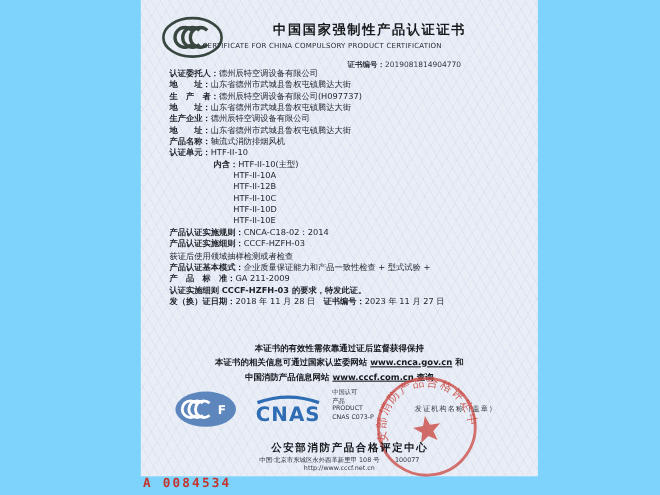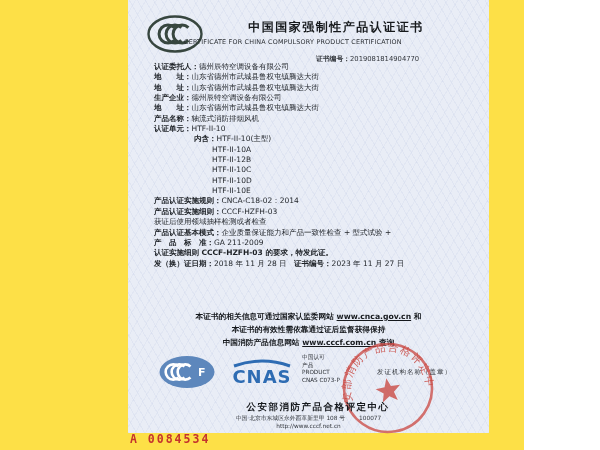--- a/index.html
+++ b/index.html
@@ -1,16 +1,16 @@
 <!DOCTYPE html>
 <html><head>
 <meta charset="utf-8">
 <style>
   html,body{margin:0;padding:0;}
-  .page{position:relative;width:524px;height:450px;background:#fde047;overflow:hidden;
+  .page{position:relative;width:600px;height:450px;background:#7dd3fc;overflow:hidden;
         font-family:"DejaVu Sans",sans-serif;-webkit-font-smoothing:antialiased;}
   .cert{position:absolute;left:128px;top:0;width:361px;height:433px;
         background:
           repeating-linear-gradient(60deg, rgba(190,200,228,0.22) 0 1px, transparent 1px 7px),
           repeating-linear-gradient(-60deg, rgba(190,200,228,0.18) 0 1px, transparent 1px 9px),
           #e9edf6;}
   
   .ccc-logo{position:absolute;left:18px;top:13px;width:58px;height:42px;}
   .title{position:absolute;left:64px;top:19px;width:288px;text-align:center;
          font-size:12px;font-weight:bold;color:#16191c;letter-spacing:1.5px;white-space:nowrap;}
@@ -56,20 +56,21 @@
       <path d="M 35.4 14.6 A 9 9 0 1 0 35.4 27.4" fill="none" stroke="#37463f" stroke-width="3"></path>
       <path d="M 42.4 14.6 A 9 9 0 1 0 42.4 27.4" fill="none" stroke="#37463f" stroke-width="3"></path>
     </svg>
     <div class="title">中国国家强制性产品认证证书</div>
     <div class="subtitle">CERTIFICATE FOR CHINA COMPULSORY PRODUCT CERTIFICATION</div>
     <div class="certno"><span class="lbl">证书编号：</span><span>2019081814904770</span></div>
 
     <div class="body">
       <div class="row"><span class="lbl">认证委托人：</span><span>德州辰特空调设备有限公司</span></div>
       <div class="row"><span class="lbl">地　　址：</span><span>山东省德州市武城县鲁权屯镇腾达大街</span></div>
+      <div class="row"><span class="lbl">生　产　者：</span><span>德州辰特空调设备有限公司(H097737)</span></div>
       <div class="row"><span class="lbl">地　　址：</span><span>山东省德州市武城县鲁权屯镇腾达大街</span></div>
       <div class="row"><span class="lbl">生产企业：</span><span>德州辰特空调设备有限公司</span></div>
       <div class="row"><span class="lbl">地　　址：</span><span>山东省德州市武城县鲁权屯镇腾达大街</span></div>
       <div class="row"><span class="lbl">产品名称：</span><span>轴流式消防排烟风机</span></div>
       <div class="row"><span class="lbl">认证单元：</span><span>HTF-II-10</span></div>
 
       <div class="row ind1"><span class="lbl">内含：</span><span>HTF-II-10(主型)</span></div>
       <div class="row ind2"><span>HTF-II-10A</span></div>
       <div class="row ind2"><span>HTF-II-12B</span></div>
       <div class="row ind2"><span>HTF-II-10C</span></div>
@@ -81,22 +82,22 @@
       <div class="row"><span>获证后使用领域抽样检测或者检查</span></div>
       <div class="row"><span class="lbl">产品认证基本模式：</span><span>企业质量保证能力和产品一致性检查 + 型式试验 +</span></div>
       <div class="row"><span class="lbl">产　品　标　准：</span><span>GA 211-2009</span></div>
 
       <div class="row bold-row">认证实施细则 CCCF-HZFH-03 的要求，特发此证。</div>
 
       <div class="row"><span class="lbl">发（换）证日期：</span><span>2018 年 11 月 28 日</span><span class="lbl">　证书编号：</span><span>2023 年 11 月 27 日</span></div>
     </div>
 
     <div class="notes">
+      <div>本证书的有效性需依靠通过证后监督获得保持</div>
       <div><span>本证书的相关信息可通过国家认监委网站 </span><span class="link">www.cnca.gov.cn</span><span> 和</span></div>
-      <div>本证书的有效性需依靠通过证后监督获得保持</div>
       <div><span>中国消防产品信息网站 </span><span class="link">www.cccf.com.cn</span><span> 查询</span></div>
     </div>
 
     <svg class="cccf-logo" viewBox="0 0 58 36">
       <ellipse cx="29" cy="18" rx="27.5" ry="16" fill="#5d87bc"></ellipse>
       <path d="M 20.5 12.5 A 7.6 7.6 0 1 0 20.5 23.5" fill="none" stroke="#ffffff" stroke-width="2.6"></path>
       <path d="M 26.5 12.5 A 7.6 7.6 0 1 0 26.5 23.5" fill="none" stroke="#ffffff" stroke-width="2.6"></path>
       <path d="M 32.5 12.5 A 7.6 7.6 0 1 0 32.5 23.5" fill="none" stroke="#ffffff" stroke-width="2.6"></path>
       <text x="40" y="22" font-size="11" font-weight="bold" fill="#ffffff">F</text>
     </svg>

